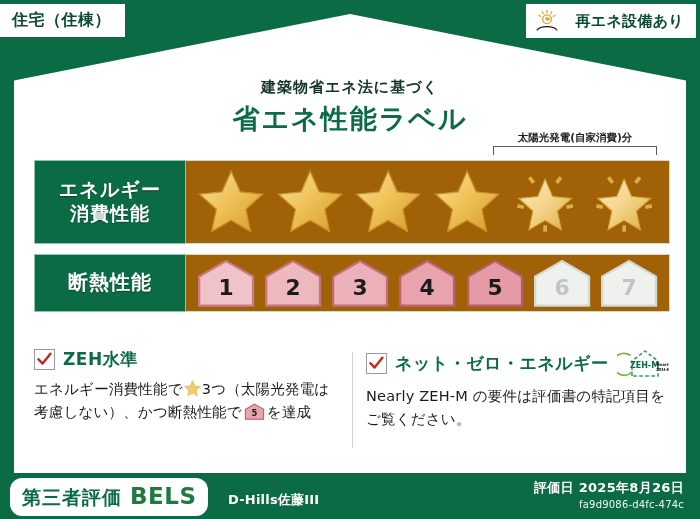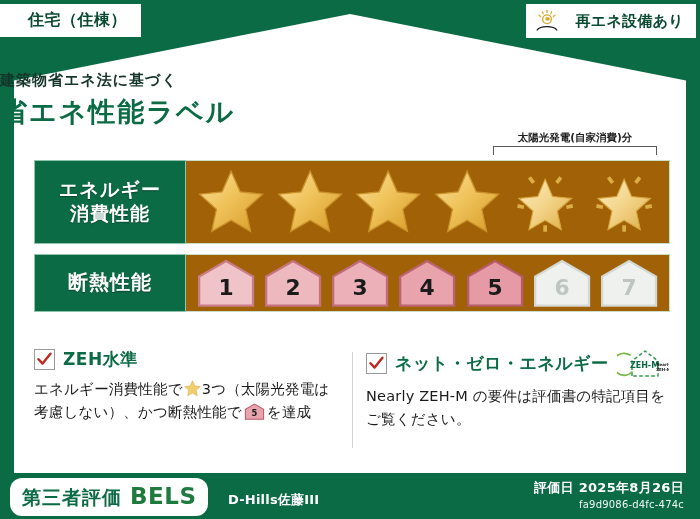--- a/index.html
+++ b/index.html
@@ -21,42 +21,42 @@
     position:absolute;
     left:14px;right:14px;top:14px;bottom:46px;
     background:#ffffff;
     clip-path:polygon(0% 14.5%, 50% 0%, 100% 14.5%, 100% 100%, 0% 100%);
   }
 
   
   .tag-house-type{
     position:absolute;left:0;top:4px;
     background:#ffffff;
-    padding:6px 14px 6px 28px;
+    padding:6px 14px 6px 12px;
     font-size:16px;font-weight:bold;color:#0b4b33;
     letter-spacing:.5px;
     z-index:6;
   }
 
   
   .tag-renew{
     position:absolute;right:4px;top:4px;
     background:#ffffff;
     padding:5px 12px 5px 8px;
     display:flex;align-items:center;gap:15px;
     z-index:6;
   }
   .tag-renew .txt{
     font-size:15px;font-weight:bold;color:#0b4b33;letter-spacing:.3px;
   }
   .sun-icon{width:26px;height:24px;display:block;}
 
   
   .title-wrap{
-    position:absolute;left:0;right:0;top:71px;text-align:left;z-index:5;
+    position:absolute;left:0;right:0;top:78px;text-align:center;z-index:5;
   }
   .title-sub{
     font-size:15px;font-weight:bold;color:#15342a;letter-spacing:1px;
     margin-bottom:4px;
   }
   .title-main{
     font-size:27px;font-weight:bold;color:#0b6b45;letter-spacing:2px;
   }
 
   

